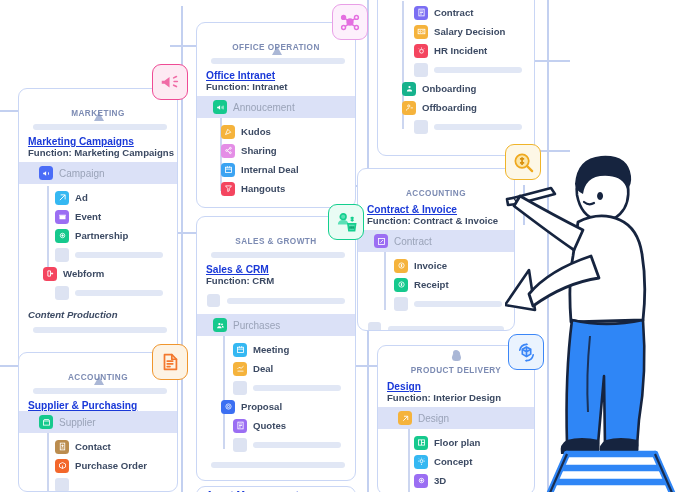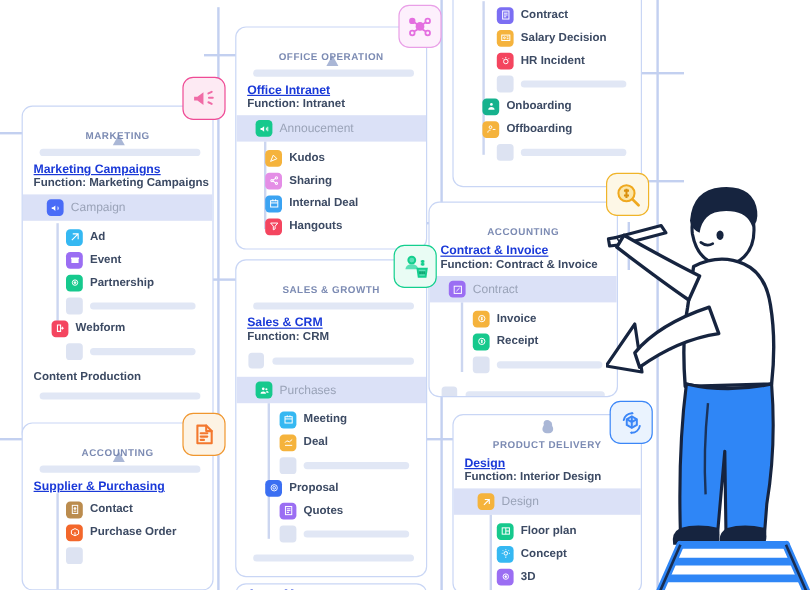--- a/index.html
+++ b/index.html
@@ -184,32 +184,41 @@
             </svg>
         </span>
         <span class="lbl">Webform</span>
       </div>
       <div class="row">
         <span class="ic ghost"></span>
         <span class="ghost-bar"></span>
       </div>
     </div>
 
-    <div class="func-line" style="padding-top:2px;">Content Production</div>
+    <div class="func-line" style="padding-top:2px;font-style:italic;">Content Production</div>
     <div class="skel" style="margin-left:14px;"></div>
   </div>
 
   <div class="card" style="left:18px; top:352px; width:160px; height:140px;">
     <div class="card-head">
       <span class="head-icon"><span class="tri"></span></span>
       <span class="head-title">ACCOUNTING</span>
     </div>
     <div class="skel"></div>
     <div class="link-title">Supplier &amp; Purchasing</div>
 
+    <div class="sel-row">
+      <span class="ic" style="background:#16c98d;">
+        <svg width="9" height="9" viewBox="0 0 24 24" fill="none" stroke="#fff" stroke-width="2.2">
+            <rect x="4" y="8" width="16" height="11"></rect>
+            <path d="M4 8l2-4h12l2 4"></path>
+          </svg>
+      </span>
+      <span class="lbl">Supplier</span>
+    </div>
 
     <div class="tree">
       <div class="vline" style="top:0; bottom:-20px;"></div>
       <div class="row">
         <span class="ic" style="background:#bb8c4e;">
           <svg width="9" height="9" viewBox="0 0 24 24" fill="none" stroke="#fff" stroke-width="2.2">
               <rect x="6" y="3" width="12" height="18"></rect>
               <circle cx="12" cy="10" r="2" fill="#fff"></circle>
               <path d="M9 16h6"></path>
             </svg>

